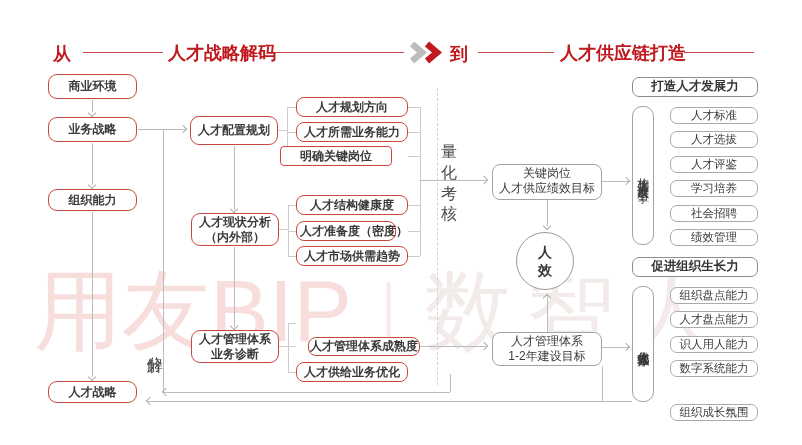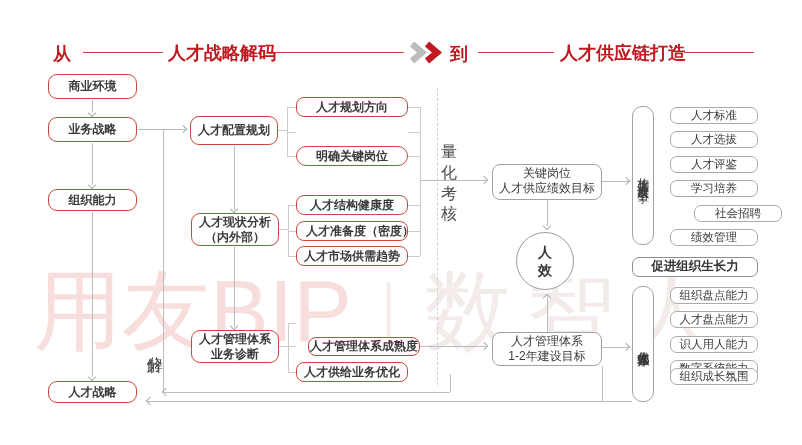--- a/index.html
+++ b/index.html
@@ -121,28 +121,31 @@
 
   <div class="hline bk" style="left:279px;top:346px;width:9px;"></div>
   <div class="vline bk" style="left:288px;top:323px;height:50px;"></div>
   <div class="hline bk" style="left:288px;top:323px;width:8px;"></div>
   <div class="hline bk" style="left:288px;top:346px;width:8px;"></div>
   <div class="hline bk" style="left:288px;top:372px;width:8px;"></div>
 
   <div class="box red" style="left:296px;top:97px;width:112px;height:20px;border-radius:8px;">
     <span>人才规划方向</span>
   </div>
-  <div class="box red" style="left:296px;top:146px;width:112px;height:20px;border-radius:10px;">
+  <div class="box red" style="left:296px;top:122px;width:112px;height:20px;border-radius:8px;">
+    <span>人才所需业务能力</span>
+  </div>
+  <div class="box red" style="left:280px;top:146px;width:112px;height:20px;border-radius:4px;">
     <span>明确关键岗位</span>
   </div>
 
   <div class="box red" style="left:296px;top:195px;width:112px;height:20px;border-radius:8px;">
     <span>人才结构健康度</span>
   </div>
-  <div class="box red" style="left:296px;top:221px;width:112px;height:20px;border-radius:8px;padding-left:16px;">
+  <div class="box red" style="left:296px;top:221px;width:100px;height:20px;border-radius:8px;padding-left:16px;">
     <span>人才准备度（密度）</span>
   </div>
   <div class="box red" style="left:296px;top:246px;width:112px;height:20px;border-radius:8px;">
     <span>人才市场供需趋势</span>
   </div>
 
   <div class="box red" style="left:296px;top:337px;width:112px;height:19px;border-radius:8px;margin-left:12px;">
     <span>人才管理体系成熟度</span>
   </div>
   <div class="box red" style="left:296px;top:362px;width:112px;height:20px;border-radius:8px;">
@@ -188,36 +191,39 @@
   <div class="box gray" style="left:492px;top:332px;width:110px;height:34px;">
     <span>人才管理体系</span>
     <span>1-2年建设目标</span>
   </div>
 
   <div class="hline" style="left:602px;top:181px;width:27px;"></div>
   <div class="ah right" style="left:623px;top:178px;"></div>
   <div class="hline" style="left:602px;top:347px;width:27px;"></div>
   <div class="ah right" style="left:623px;top:344px;"></div>
 
+  <div class="box ghdr" style="left:632px;top:77px;width:126px;height:20px;">
+    <span>打造人才发展力</span>
+  </div>
   <div class="box gray vbar" style="left:632px;top:106px;width:22px;height:139px;">
     <span>构建人才发展引擎</span>
   </div>
   <div class="box gitem" style="left:670px;top:107px;width:88px;height:17px;">
     <span>人才标准</span>
   </div>
   <div class="box gitem" style="left:670px;top:131px;width:88px;height:17px;">
     <span>人才选拔</span>
   </div>
   <div class="box gitem" style="left:670px;top:156px;width:88px;height:17px;">
     <span>人才评鉴</span>
   </div>
   <div class="box gitem" style="left:670px;top:180px;width:88px;height:17px;">
     <span>学习培养</span>
   </div>
-  <div class="box gitem" style="left:694px;top:205px;width:88px;height:17px;">
+  <div class="box gitem" style="left:670px;top:205px;width:88px;height:17px;">
     <span>社会招聘</span>
   </div>
   <div class="box gitem" style="left:670px;top:229px;width:88px;height:17px;">
     <span>绩效管理</span>
   </div>
 
   <div class="box ghdr" style="left:632px;top:257px;width:126px;height:20px;">
     <span>促进组织生长力</span>
   </div>
   <div class="box gray vbar" style="left:632px;top:286px;width:22px;height:116px;letter-spacing:0.5px;">
@@ -228,21 +234,21 @@
   </div>
   <div class="box gitem" style="left:670px;top:311px;width:88px;height:17px;align-items:center;">
     <span>人才盘点能力</span>
   </div>
   <div class="box gitem" style="left:670px;top:336px;width:88px;height:17px;">
     <span>识人用人能力</span>
   </div>
   <div class="box gitem" style="left:670px;top:360px;width:88px;height:17px;">
     <span>数字系统能力</span>
   </div>
-  <div class="box gitem" style="left:670px;top:368px;width:88px;height:17px;">
+  <div class="box gitem" style="left:670px;top:404px;width:88px;height:17px;">
     <span>组织成长氛围</span>
   </div>
 
   <div class="vline" style="left:450px;top:374px;height:18px;"></div>
   <div class="hline" style="left:164px;top:392px;width:286px;"></div>
   <div class="ah left" style="left:163px;top:389px;"></div>
 
   <div class="vline" style="left:602px;top:366px;height:35px;"></div>
   <div class="hline" style="left:148px;top:401px;width:484px;"></div>
   <div class="ah left" style="left:147px;top:398px;"></div>

